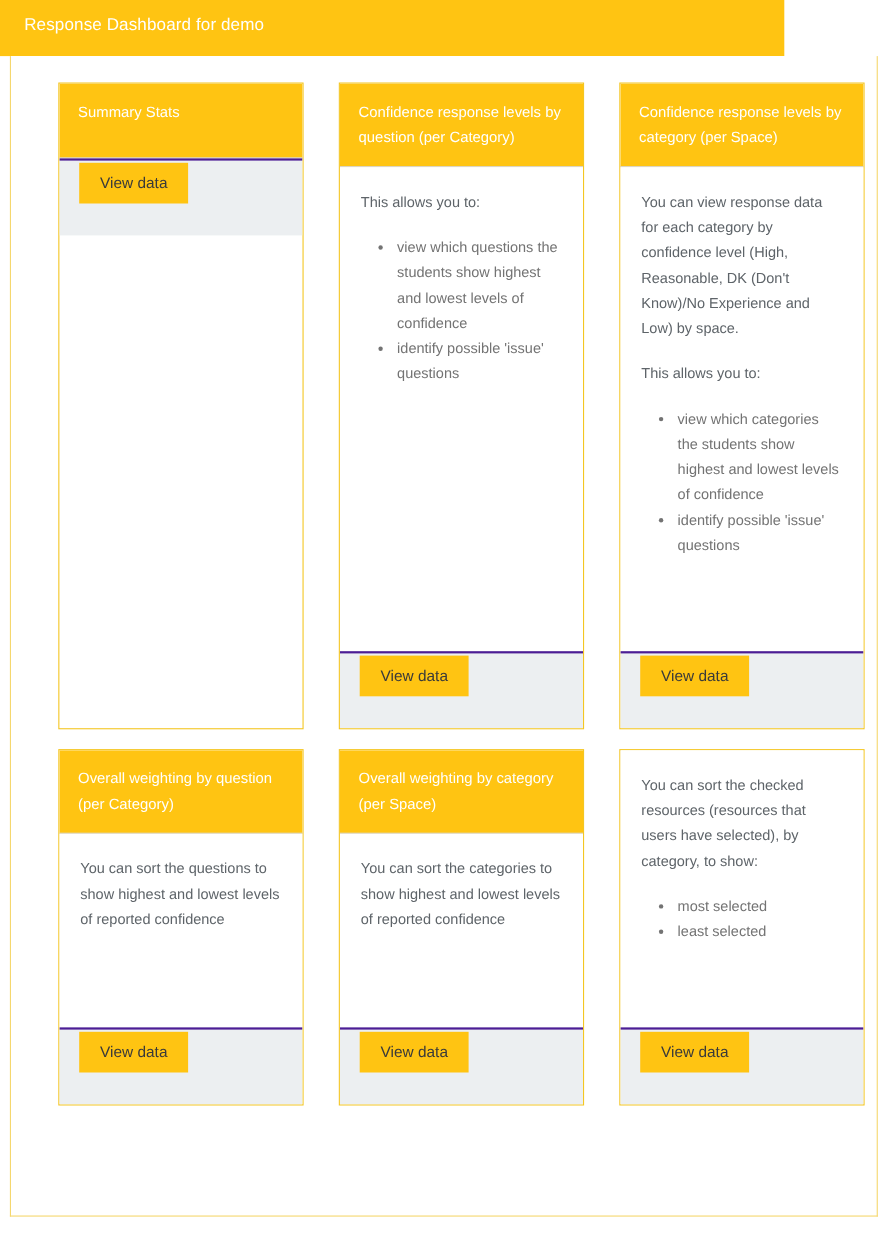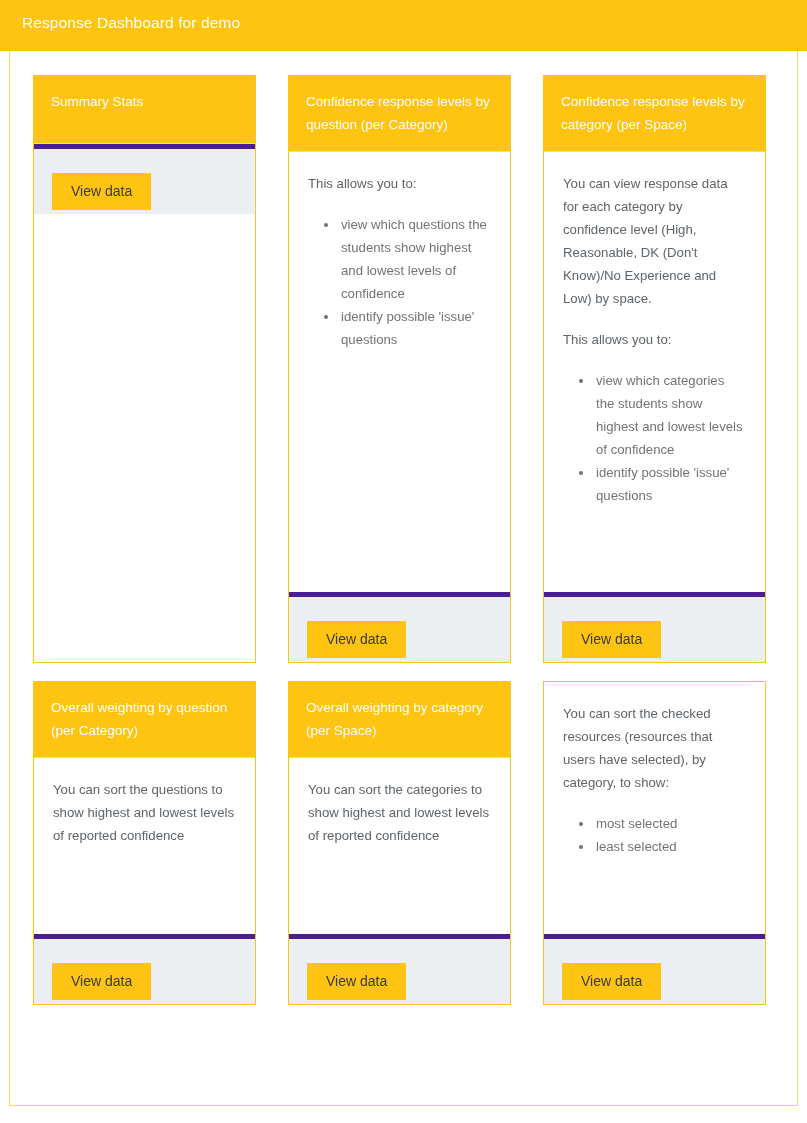--- a/index.html
+++ b/index.html
@@ -11,42 +11,42 @@
   }
   #page {
     position: relative;
     width: 807px; height: 1123px;
     background: #ffffff;
     overflow: hidden;
   }
   .banner {
     position: absolute;
     left: 0; top: 0;
-    width: 807px; height: 51px;
+    width: 713px; height: 51px;
     background: #FFC412;
   }
   .banner-title {
     position: absolute;
     left: 22px; top: 14px;
     font-size: 15.5px;
     color: #ffffff;
     letter-spacing: 0.1px;
     white-space: nowrap;
   }
   .page-frame {
     position: absolute;
     left: 9px; top: 51px;
     width: 789px; height: 1055px;
     border: 1px solid #f5d76e;
     border-top: none;
     background: #ffffff;
   }
   .grid {
     position: absolute;
-    left: 23px; top: 24px;
+    left: 43px; top: 24px;
     width: 733px;
   }
   .row {
     display: flex;
     gap: 32px;
   }
   .row.row-2 { margin-top: 18px; }
   .card {
     width: 223px;
     border: 1px solid #f4c622;
@@ -83,22 +83,22 @@
   .card-body ul {
     margin: 0;
     padding-left: 31px;
     font-size: 13.2px;
     line-height: 23px;
     color: #737373;
   }
   .card-body li { margin: 0; padding-left: 2px; }
   .card-footer {
     background: #eceff1;
-    border-top: 5px solid #4c1d95;
-    padding: 24px 0 16px 18px;
+    border-top: 2px solid #4c1d95;
+    padding: 2px 0 16px 18px;
     height: 70px;
   }
   .view-btn {
     display: inline-block;
     background: #FFC412;
     border: none;
     color: #3a3a3a;
     font-family: "Liberation Sans", sans-serif;
     font-size: 14px;
     line-height: 1;

